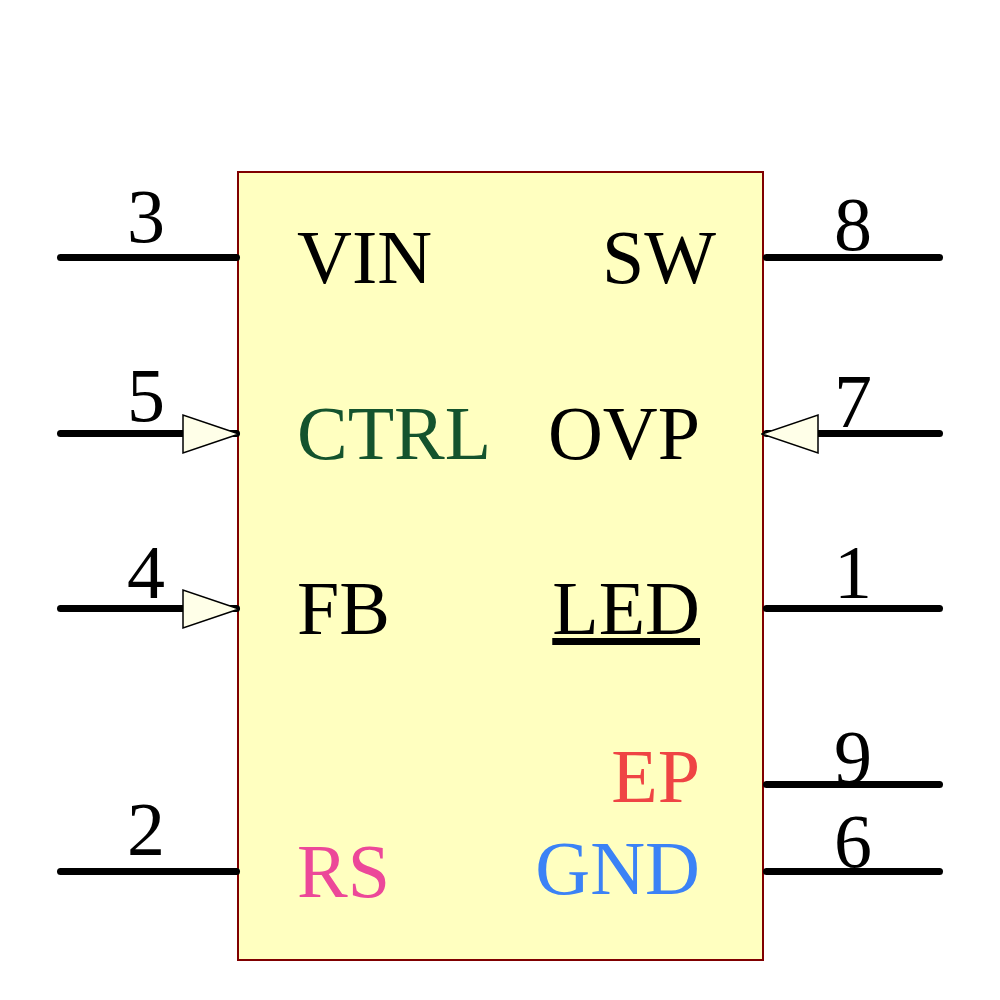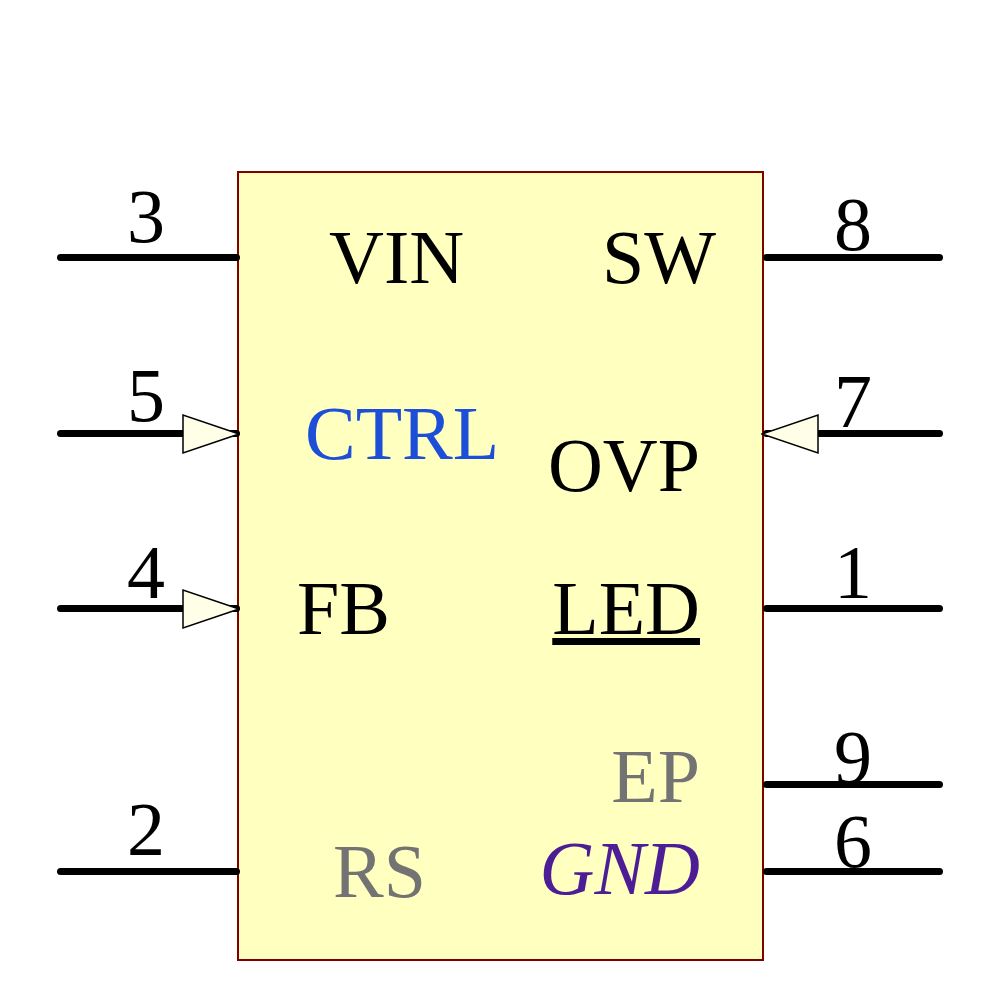--- a/index.html
+++ b/index.html
@@ -48,48 +48,48 @@
   }
 </style>
 </head>
 <body>
 
 <div id="canvas">
   <div class="ic-body" id="ic-body" style="left: 237px; top: 171px; width: 527px; height: 790px; background: rgb(255, 255, 192); border-color: rgb(128, 0, 0);"></div>
   <div id="pins-layer">
       <div class="pin-line" style="left: 57px; width: 183px; top: 254px; background: rgb(0, 0, 0);"></div>
       <div class="pin-number" style="left: 86px; top: 178px; color: rgb(0, 0, 0);">3</div>
-      <div class="pin-label left-side" style="left: 297px; top: 219px; color: rgb(0, 0, 0); margin-left: 32px;">VIN</div>
+      <div class="pin-label left-side" style="left: 297px; top: 219px; color: rgb(0, 0, 0);">VIN</div>
       <div class="pin-line" style="left: 57px; width: 183px; top: 430px; background: rgb(0, 0, 0);"></div>
       <div class="pin-number" style="left: 86px; top: 357px; color: rgb(0, 0, 0);">5</div>
-      <div class="pin-label left-side" style="left: 297px; top: 395px; color: #1d4ed8; margin-left: 8px;">CTRL</div>
+      <div class="pin-label left-side" style="left: 297px; top: 395px; color: #14532d;">CTRL</div>
       <svg class="pin-arrow" width="58" height="42" style="top: 413px; left: 182px;">
         <polygon points="1,2 1,40 57,21" fill="#FFFFE8" stroke="#000000" stroke-width="1.5"></polygon>
       </svg>
       <div class="pin-line" style="left: 57px; width: 183px; top: 605px; background: rgb(0, 0, 0);"></div>
       <div class="pin-number" style="left: 86px; top: 534px; color: rgb(0, 0, 0);">4</div>
       <div class="pin-label left-side" style="left: 297px; top: 570px; color: #000000;">FB</div>
       <svg class="pin-arrow" width="58" height="42" style="top: 588px; left: 182px;">
         <polygon points="1,2 1,40 57,21" fill="#FFFFE8" stroke="#000000" stroke-width="1.5"></polygon>
       </svg>
       <div class="pin-line" style="left: 57px; width: 183px; top: 868px; background: rgb(0, 0, 0);"></div>
       <div class="pin-number" style="left: 86px; top: 791px; color: rgb(0, 0, 0);">2</div>
-      <div class="pin-label left-side" style="left: 297px; top: 833px; color: #737373; margin-left: 36px;">RS</div>
+      <div class="pin-label left-side" style="left: 297px; top: 833px; color: #ec4899;">RS</div>
       <div class="pin-line" style="left: 763px; width: 180px; top: 254px; background: rgb(0, 0, 0);"></div>
       <div class="pin-number" style="left: 793px; top: 186px; color: rgb(0, 0, 0);">8</div>
       <div class="pin-label right-side" style="right: 284px; top: 219px; color: rgb(0, 0, 0);">SW</div>
       <div class="pin-line" style="left: 763px; width: 180px; top: 430px; background: rgb(0, 0, 0);"></div>
       <div class="pin-number" style="left: 793px; top: 363px; color: rgb(0, 0, 0);">7</div>
-      <div class="pin-label right-side" style="right: 300px; top: 395px; color: rgb(0, 0, 0); margin-top: 32px;">OVP</div>
+      <div class="pin-label right-side" style="right: 300px; top: 395px; color: rgb(0, 0, 0);">OVP</div>
       <svg class="pin-arrow" width="58" height="42" style="top: 413px; left: 761px;">
         <polygon points="57,2 57,40 1,21" fill="#FFFFE8" stroke="#000000" stroke-width="1.5"></polygon>
       </svg>
       <div class="pin-line" style="left: 763px; width: 180px; top: 605px; background: rgb(0, 0, 0);"></div>
       <div class="pin-number" style="left: 793px; top: 534px; color: rgb(0, 0, 0);">1</div>
       <div class="pin-label right-side" style="right: 300px; top: 570px; color: rgb(0, 0, 0); text-decoration: underline;">LED</div>
       <div class="pin-line" style="left: 763px; width: 180px; top: 781px; background: rgb(0, 0, 0);"></div>
       <div class="pin-number" style="left: 793px; top: 719px; color: rgb(0, 0, 0);">9</div>
-      <div class="pin-label right-side" style="right: 300px; top: 738px; color: #737373; margin-left: 25px;">EP</div>
+      <div class="pin-label right-side" style="right: 300px; top: 738px; color: #ef4444; margin-left: 25px;">EP</div>
       <div class="pin-line" style="left: 763px; width: 180px; top: 868px; background: rgb(0, 0, 0);"></div>
       <div class="pin-number" style="left: 793px; top: 803px; color: rgb(0, 0, 0);">6</div>
-      <div class="pin-label right-side" style="right: 300px; top: 830px; color: #4c1d95; font-style: italic;">GND</div>
+      <div class="pin-label right-side" style="right: 300px; top: 830px; color: #3b82f6;">GND</div>
     </div>
 </div>
 
 </body></html>

